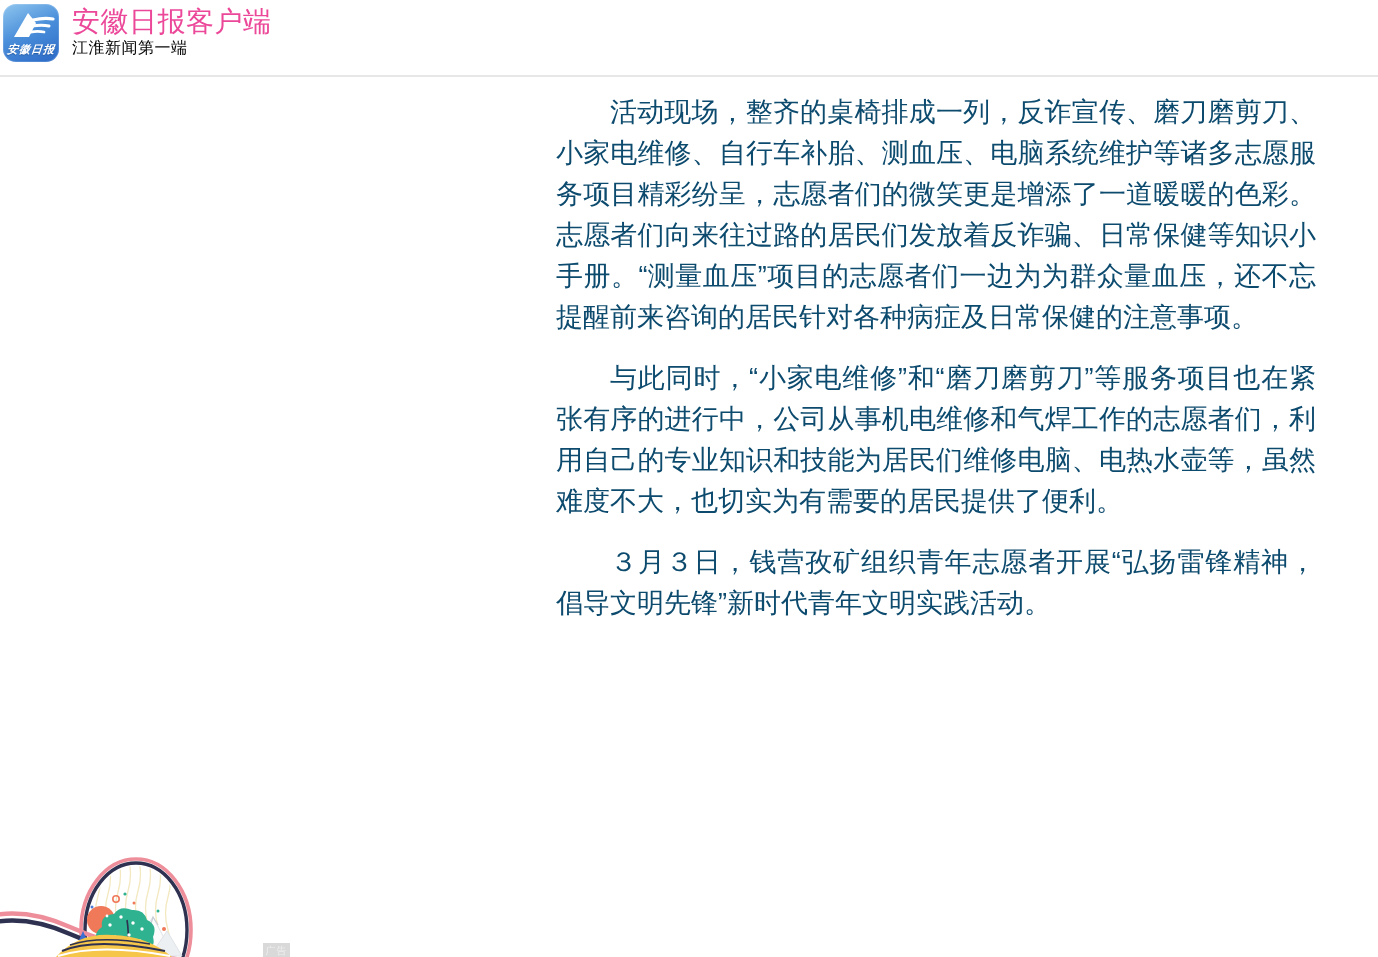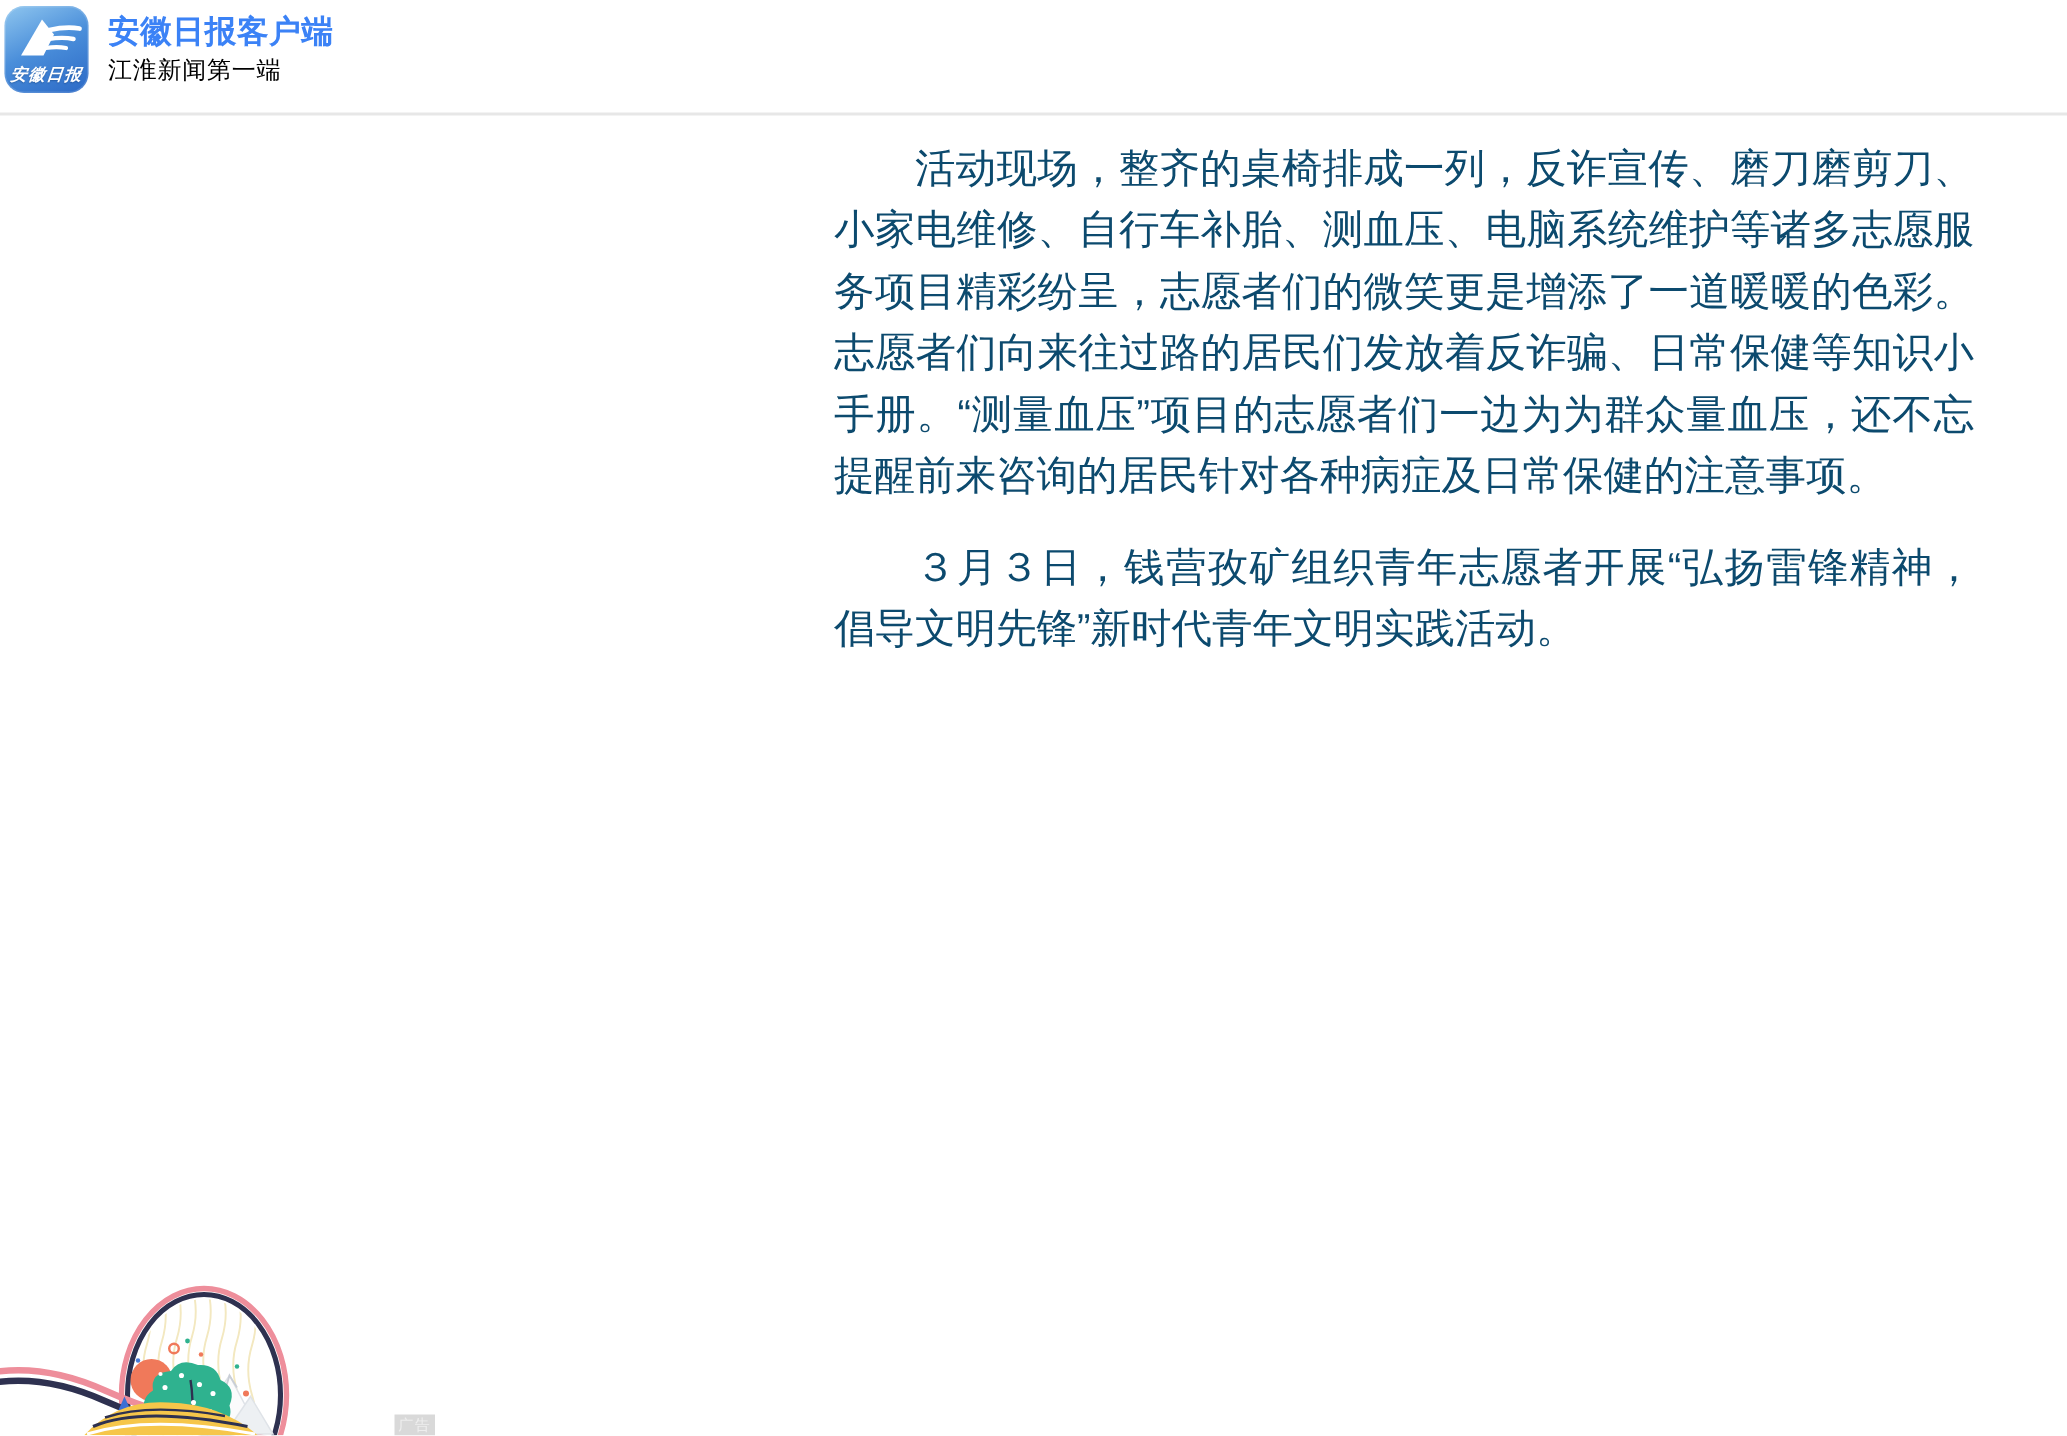--- a/index.html
+++ b/index.html
@@ -45,24 +45,24 @@
     font-style: italic;
     font-weight: bold;
     letter-spacing: 1px;
     transform: skewX(-6deg);
     text-shadow: 0 1px 1px rgba(0,40,90,.35);
     white-space: nowrap;
   }
   .app-title {
     position: absolute;
     left: 72px; top: 8px;
-    font-size: 21px;
+    font-size: 28px;
     line-height: 28px;
-    color: #3b82f6;
-    font-weight: 700;
+    color: #ec4899;
+    font-weight: 400;
     letter-spacing: 0.5px;
   }
   .app-subtitle {
     position: absolute;
     left: 72px; top: 38px;
     font-size: 16px;
     line-height: 20px;
     color: #000000;
     letter-spacing: 0.5px;
   }
@@ -122,20 +122,21 @@
         <path d="M27.5 28 Q35 26.8 41 28" stroke="#ffffff" stroke-width="2.8" fill="none" stroke-linecap="round"></path>
       </svg>
       <div class="logo-caption">安徽日报</div>
     </div>
     <div class="app-title">安徽日报客户端</div>
     <div class="app-subtitle">江淮新闻第一端</div>
   </div>
 
   <div class="article">
     <p>活动现场，整齐的桌椅排成一列，反诈宣传、磨刀磨剪刀、小家电维修、自行车补胎、测血压、电脑系统维护等诸多志愿服务项目精彩纷呈，志愿者们的微笑更是增添了一道暖暖的色彩。志愿者们向来往过路的居民们发放着反诈骗、日常保健等知识小手册。“测量血压”项目的志愿者们一边为为群众量血压，还不忘提醒前来咨询的居民针对各种病症及日常保健的注意事项。</p>
+    <p>与此同时，“小家电维修”和“磨刀磨剪刀”等服务项目也在紧张有序的进行中，公司从事机电维修和气焊工作的志愿者们，利用自己的专业知识和技能为居民们维修电脑、电热水壶等，虽然难度不大，也切实为有需要的居民提供了便利。</p>
     <p>３月３日，钱营孜矿组织青年志愿者开展“弘扬雷锋精神，倡导文明先锋”新时代青年文明实践活动。</p>
   </div>
 
   <div class="ad-illustration">
     <svg width="300" height="120" viewBox="0 0 300 120">
       <defs>
         <clipPath id="ovalClip">
           <ellipse cx="136" cy="93" rx="48" ry="64"></ellipse>
         </clipPath>
       </defs>

